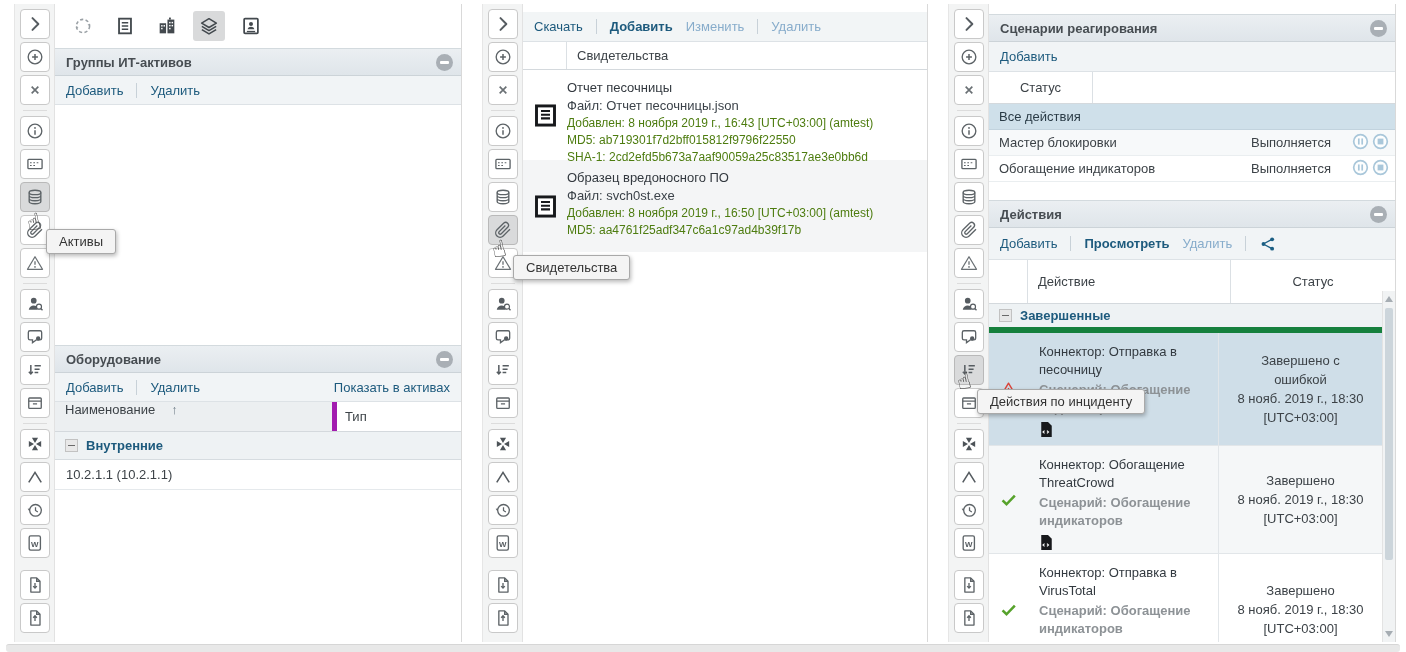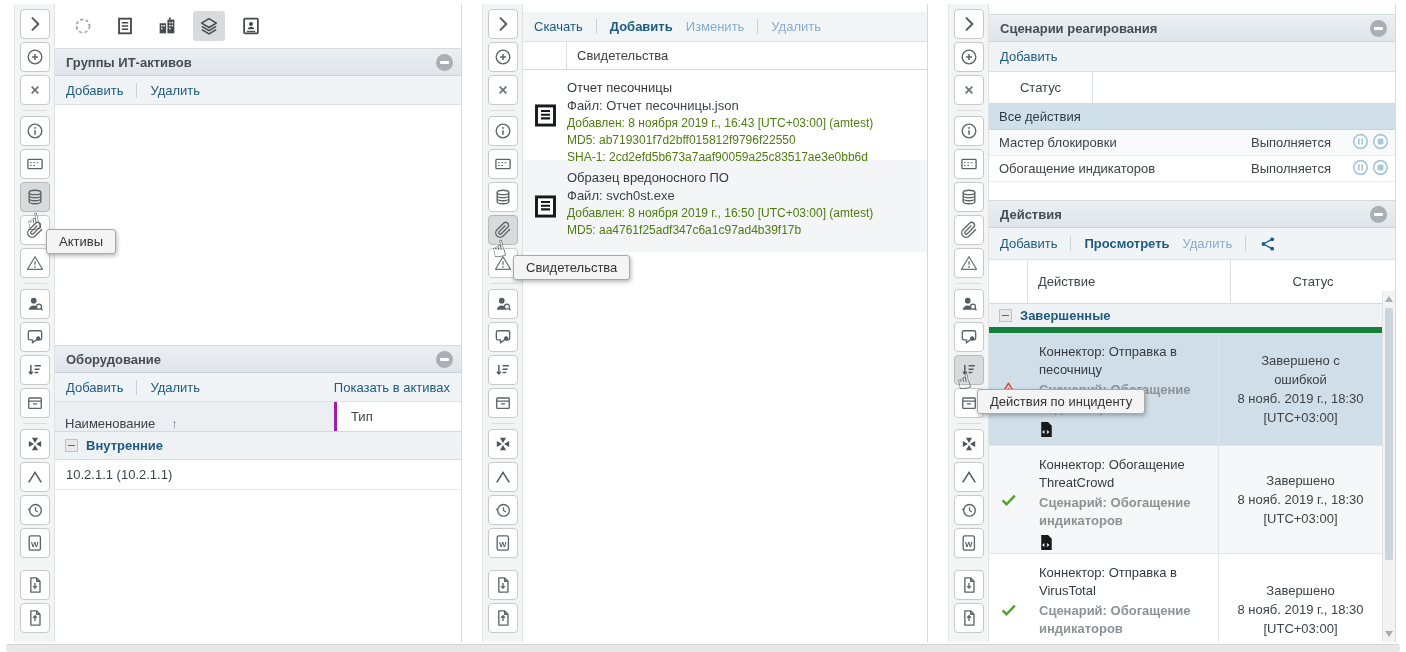--- a/index.html
+++ b/index.html
@@ -89,22 +89,22 @@
 
   
   .vscroll{position:absolute;right:0;top:287px;bottom:0;width:13px;background:#f1f3f4;border-left:1px solid #e3e3e3;box-sizing:border-box;}
   .vs-up,.vs-down{position:absolute;left:0;right:0;height:14px;display:flex;align-items:center;justify-content:center;}
   .vs-up{top:1px;} .vs-down{bottom:1px;}
   .tri-up{width:0;height:0;border-left:4px solid transparent;border-right:4px solid transparent;border-bottom:6px solid #a6adb3;}
   .tri-down{width:0;height:0;border-left:4px solid transparent;border-right:4px solid transparent;border-top:6px solid #a6adb3;}
   .vs-thumb{position:absolute;left:2px;right:2px;top:17px;height:252px;background:#ccd5db;border-radius:2px;}
 
   
-  .eq-name-h{flex:1;background:#eceff1;border-right:3px solid #a21caf;display:flex;align-items:flex-end;gap:16px;padding:0 10px;box-sizing:border-box;}
-  .eq-type-h{width:124px;flex:none;display:flex;align-items:center;padding:0 14px;box-sizing:border-box;}
+  .eq-name-h{flex:1;background:#eceff1;border-right:5px solid #a21caf;display:flex;align-items:flex-start;gap:16px;padding:0 10px;box-sizing:border-box;}
+  .eq-type-h{width:124px;flex:none;display:flex;align-items:center;padding:0 8px;box-sizing:border-box;}
   .sort-arrow{color:#6c7a85;font-weight:bold;}
 
   
   .tooltip{position:absolute;background:#f4f4f4;border:1px solid #a9a9a9;border-radius:3px;
            padding:4px 12px;color:#333;box-shadow:1px 2px 4px rgba(0,0,0,.28);z-index:50;white-space:nowrap;}
   .cursor{position:absolute;z-index:60;font-size:23px;color:#1d1d1d;transform:rotate(-12deg);
           font-family:"DejaVu Sans",sans-serif;text-shadow:0 0 2px #fff;}
 
   .bottom-bar{position:absolute;left:6px;right:6px;top:644px;height:7px;background:#e8e8e8;border-top:1px solid #d6d6d6;border-radius:3px;}
 </style>

